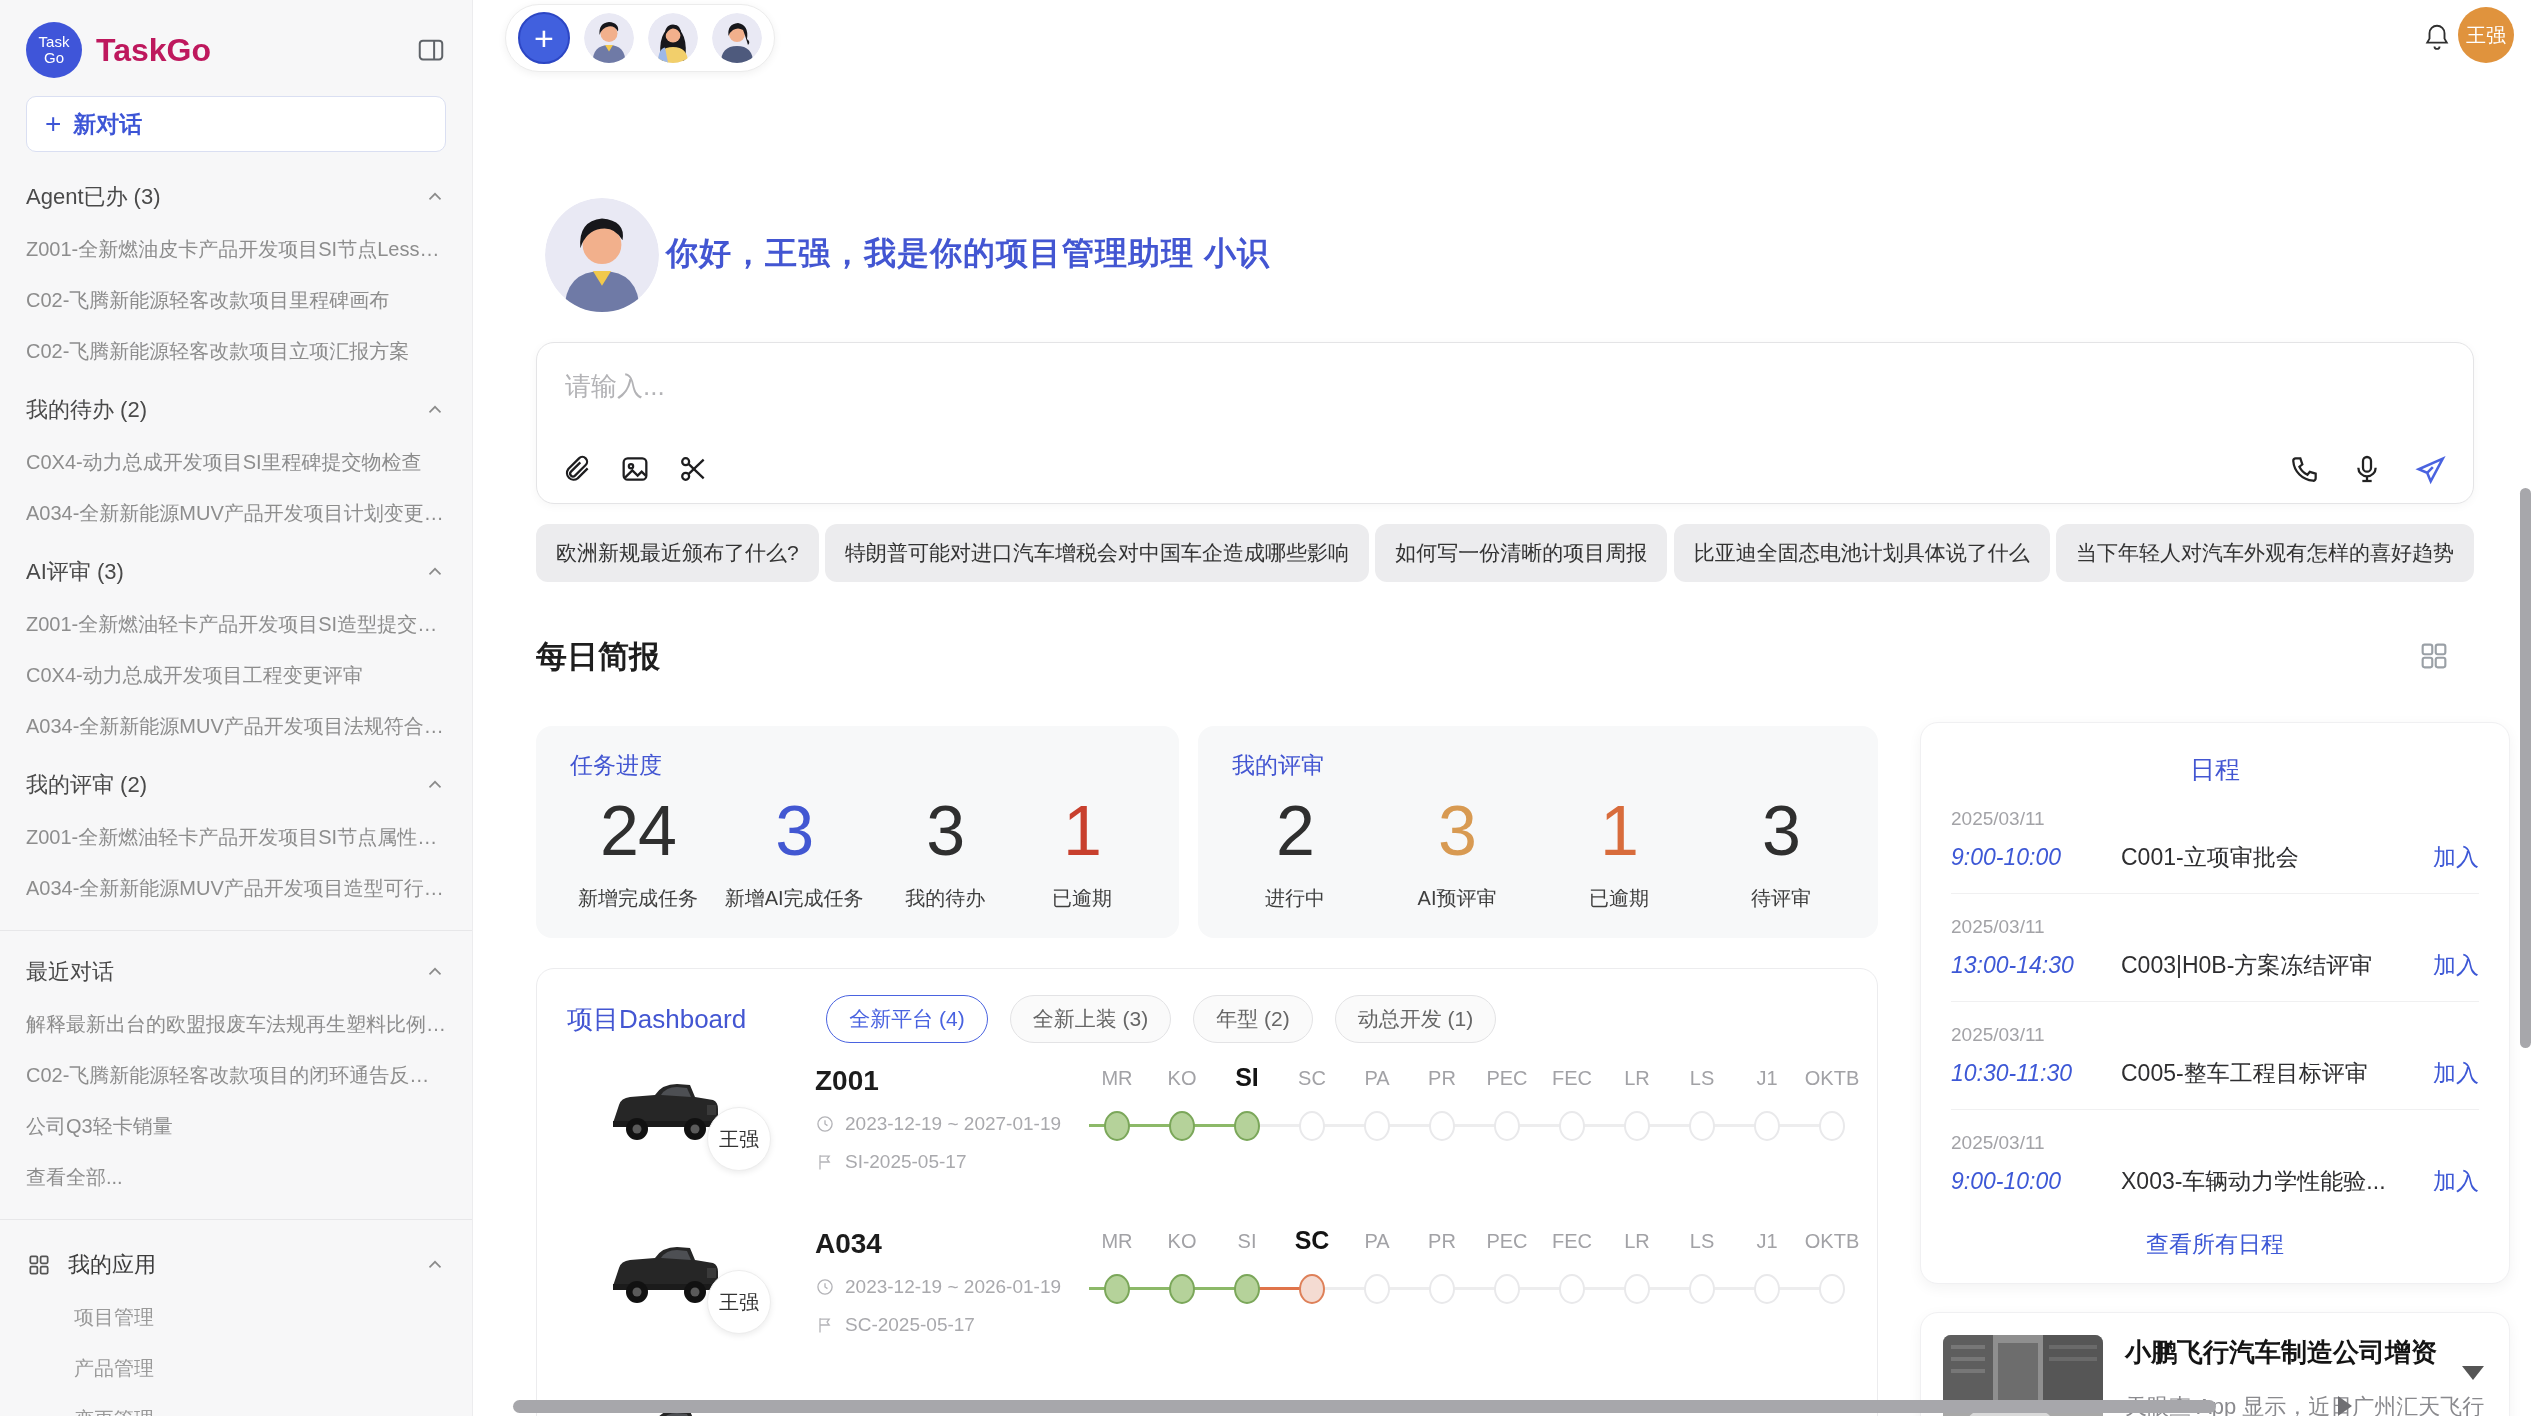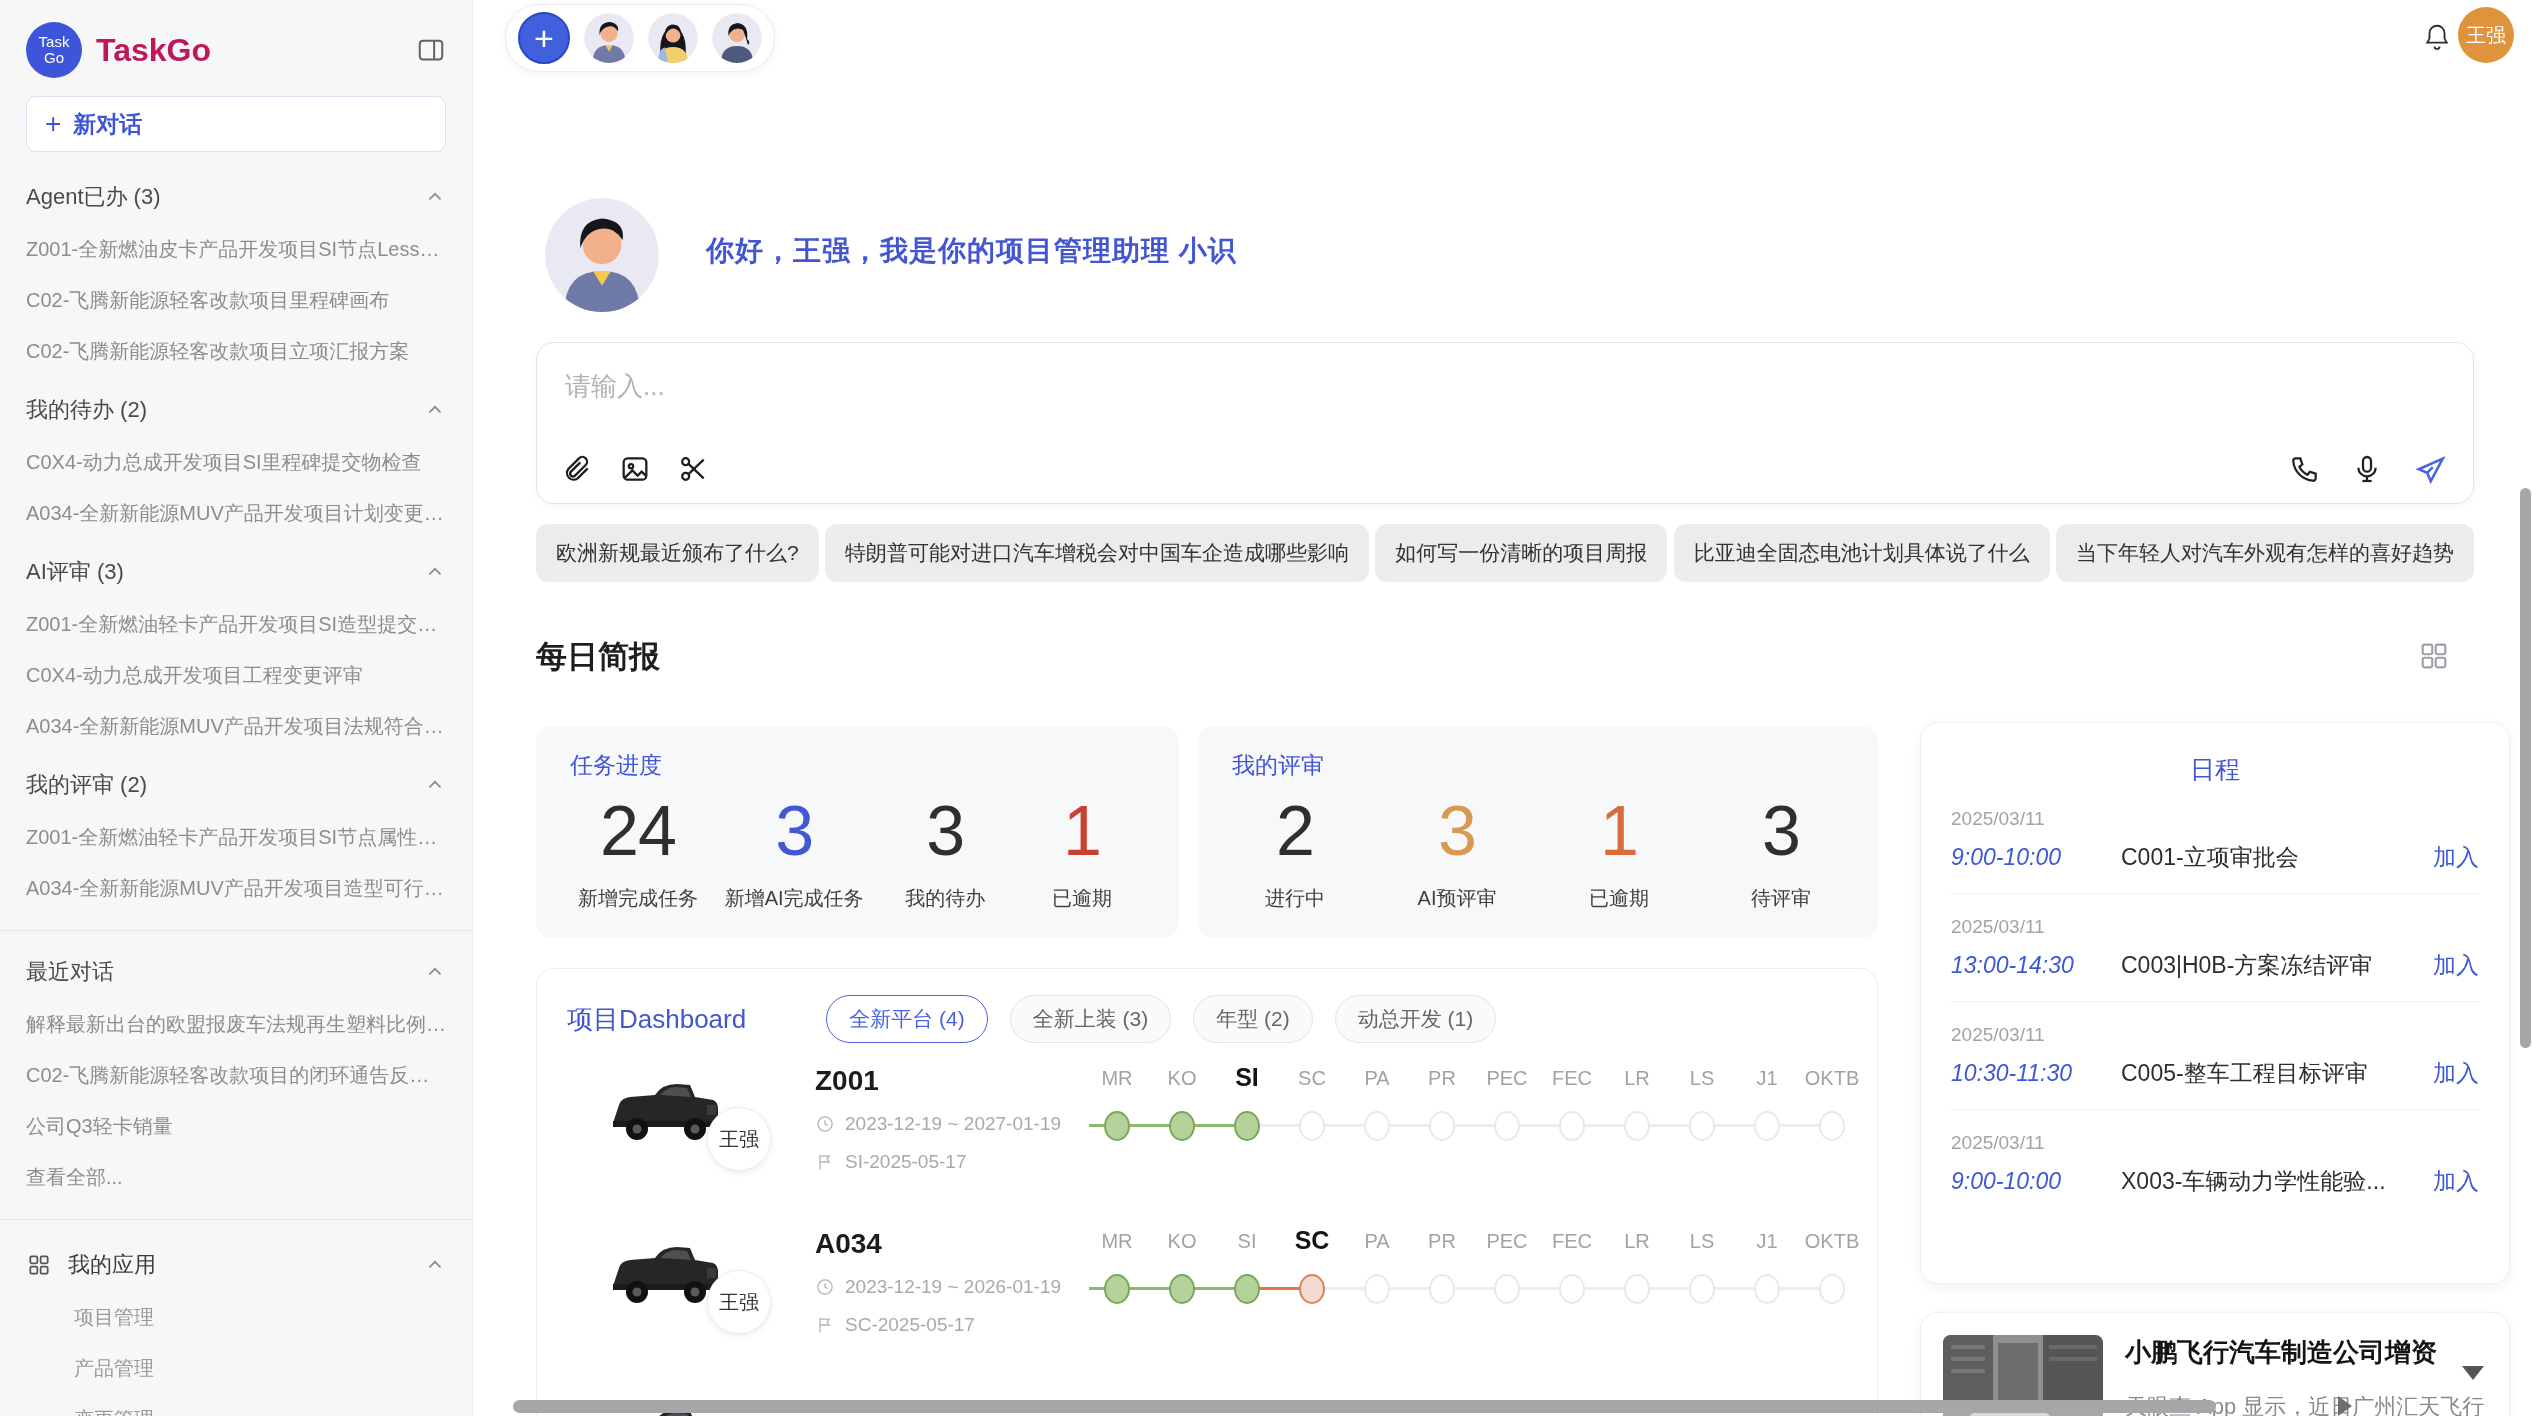--- a/index.html
+++ b/index.html
@@ -39,21 +39,21 @@
     border:2px solid #2c46c4; cursor:pointer; }
   .avatar-sm { width:50px; height:50px; border-radius:50%; overflow:hidden; cursor:pointer; }
   #bell { position:absolute; left:2422px; top:21px; width:30px; height:32px; color:#2f2f2f; cursor:pointer; }
   #user-avatar { position:absolute; left:2458px; top:7px; width:56px; height:56px; border-radius:50%;
     background:#e0933d; color:#fff; font-size:20px; display:flex; align-items:center;
     justify-content:center; cursor:pointer; }
 
   
   #greet-avatar { position:absolute; left:545px; top:198px; width:114px; height:114px;
     border-radius:50%; overflow:hidden; }
-  #greeting-text { position:absolute; left:706px; top:232px; font-size:28px; font-weight:700;
+  #greeting-text { position:absolute; left:666px; top:232px; font-size:32px; font-weight:700;
     color:#4356d2; letter-spacing:1px; }
 
   
   #composer { position:absolute; left:536px; top:342px; width:1938px; height:162px;
     background:#fff; border:1px solid #e4e4e6; border-radius:18px;
     box-shadow:0 2px 10px rgba(0,0,0,.04); padding:26px 28px; }
   #composer .ph { font-size:26px; color:#b3b3b6; }
   .comp-icons-l { position:absolute; left:24px; bottom:18px; display:flex; gap:26px; color:#1d1d1f; }
   .comp-icons-r { position:absolute; right:28px; bottom:18px; display:flex; gap:30px; align-items:center; }
   .cicon { width:32px; height:32px; cursor:pointer; }
@@ -593,20 +593,21 @@
       </div>
       <div class="sch-item">
         <div class="sch-date">2025/03/11</div>
         <div class="sch-row">
           <div class="sch-time">9:00-10:00</div>
           <div class="sch-event ellipsis">X003-车辆动力学性能验...</div>
           <div class="sch-join">加入</div>
         </div>
       </div>
     </div>
+  <div class="sch-viewall">查看所有日程</div>
 </div>
 
 <div id="news">
   <div class="news-img">
     <svg viewBox="0 0 160 104" width="160" height="104">
       <rect width="160" height="104" fill="#8f8f8f"></rect>
       <rect x="0" y="0" width="50" height="70" fill="#5e5e5e"></rect>
       <rect x="55" y="8" width="40" height="62" fill="#6d6d6d"></rect>
       <rect x="100" y="0" width="60" height="72" fill="#565656"></rect>
       <rect x="8" y="10" width="34" height="4" fill="#777"></rect>

